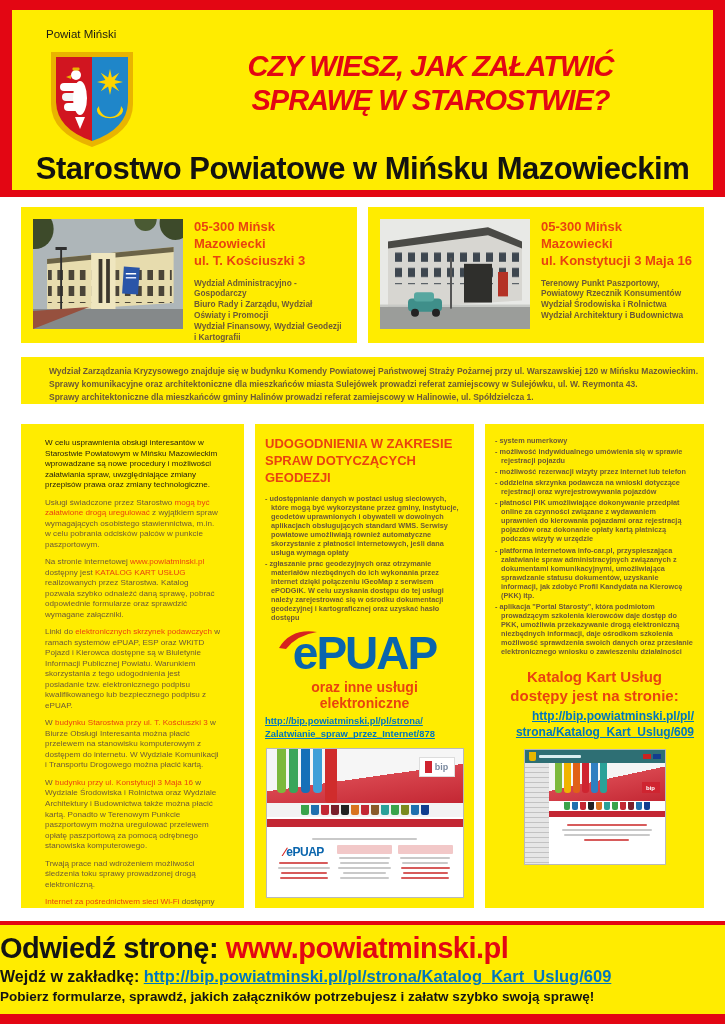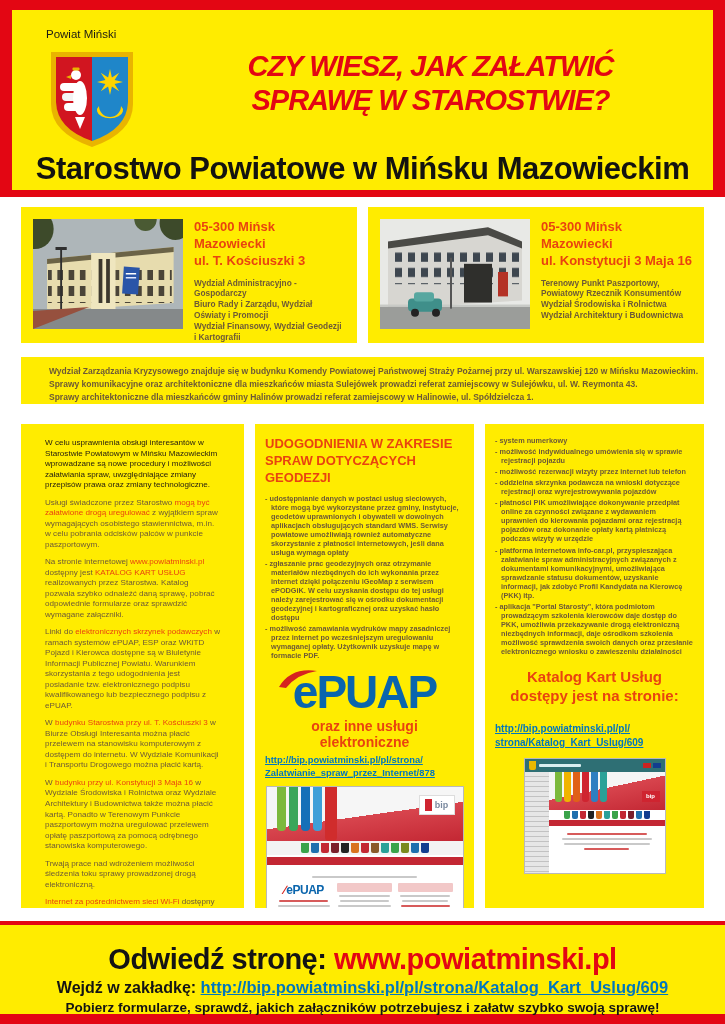--- a/index.html
+++ b/index.html
@@ -77,41 +77,41 @@
   .tline{height:2px;background:#c9c9c9;border-radius:1px;margin:3px auto;}
   .tline.red-l{background:#d75b5b;}
   .mini-panels{display:flex;gap:6px;margin-top:5px;}
   .panel{flex:1;}
   .panel-h{height:9px;background:#f2c8c8;border-radius:1px;margin-bottom:3px;}
   .mini-epuap{font-size:12px;font-weight:bold;color:#0a65ad;text-align:center;letter-spacing:-0.5px;}
   .mini-epuap::before{content:"∕";color:#d6231f;margin-right:1px;}
 
   
   .catalog-title{margin-top:10px;text-align:center;color:var(--accent);font-weight:bold;font-size:15px;line-height:1.25;white-space:pre-line;}
-  .catalog-url{text-align:left;font-size:10px;line-height:1.4;margin-top:16px;}
+  .catalog-url{text-align:right;font-size:12px;line-height:1.4;margin-top:2px;}
 
   
   .shot-right{margin:8px auto 0;width:142px;height:116px;border:1px solid #b9b9b9;position:relative;background:#fff;overflow:hidden;flex:none;}
   .sr-head{position:absolute;top:0;left:0;right:0;height:13px;background:#2e6f74;display:flex;align-items:center;padding:0 4px;gap:3px;}
   .sr-crest{width:7px;height:9px;background:#e8b800;border-radius:0 0 2px 2px;}
   .sr-title{width:42px;height:3px;background:#d9eef0;border-radius:1px;}
   .sr-flags{margin-left:auto;display:flex;gap:2px;}
   .sr-flags i{width:8px;height:5px;display:block;}
   .sr-side{position:absolute;top:13px;left:0;bottom:0;width:24px;background:repeating-linear-gradient(#e6e6e6 0 4px,#c2c2c2 4px 5px);}
   .sr-flag{position:absolute;top:13px;left:24px;right:0;height:38px;background:linear-gradient(168deg,#f5f5f5 0 45%,#d8454e 45%,#c32733 100%);}
   .sr-ribbons{position:absolute;top:13px;left:30px;display:flex;gap:2px;align-items:flex-start;}
   .sr-ribbons .swatch{width:7px;height:30px;border-radius:0 0 3px 3px;}
   .sr-bip{position:absolute;top:32px;right:5px;width:18px;height:11px;background:#cf2430;color:#fff;font-size:6px;font-weight:bold;display:flex;align-items:center;justify-content:center;}
   .sr-shields{position:absolute;top:51px;left:24px;right:0;height:10px;background:#fff;display:flex;gap:2px;align-items:center;justify-content:center;}
   .sr-shields .swatch{width:6px;height:8px;}
   .sr-redbar{position:absolute;top:61px;left:24px;right:0;height:6px;background:#c32733;}
   .sr-content{position:absolute;top:67px;left:24px;right:0;bottom:0;background:#fff;padding:4px 8px 0;}
 
   
-  .footer{position:absolute;top:921px;left:0;right:0;bottom:0;background:var(--yellow);border-top:4px solid var(--red);border-bottom:10px solid var(--red);text-align:center;padding-top:18px;}
+  .footer{position:absolute;top:921px;left:0;right:0;bottom:0;background:var(--yellow);border-top:4px solid var(--red);border-bottom:10px solid var(--red);text-align:left;padding-top:7px;}
   .f1{font-size:29px;font-weight:bold;color:#141414;letter-spacing:-0.5px;}
   .f1 .site{color:var(--red);cursor:pointer;}
   .f2{font-size:16px;font-weight:bold;color:#141414;margin-top:2px;}
   .f2 .url{font-size:16.5px;}
   .f3{font-size:13.5px;font-weight:bold;color:#141414;margin-top:3px;}
 </style>
 </head>
 <body>
 
 <div id="poster">
@@ -240,21 +240,20 @@
         <p class="para"><span>W </span><span class="red">budynku przy ul. Konstytucji 3 Maja 16</span><span> w Wydziale Środowiska i Rolnictwa oraz Wydziale Architektury i Budownictwa także można płacić kartą. Ponadto w Terenowym Punkcie paszportowym można uregulować przelewem opłatę paszportową za pomocą odrębnego stanowiska komputerowego.</span></p>
         <p class="para"><span>Trwają prace nad wdrożeniem możliwości śledzenia toku sprawy prowadzonej drogą elektroniczną.</span></p>
         <p class="para"><span class="red">Internet za pośrednictwem sieci Wi-Fi</span><span> dostępny jest w obu budynkach Starostwa w Mińsku Mazowieckim.</span></p>
       </div>
 
     <div class="col col-mid">
       <div class="col-head">UDOGODNIENIA W ZAKRESIE SPRAW DOTYCZĄCYCH GEODEZJI</div>
       <div>
           <div class="bullet">udostępnianie danych w postaci usług sieciowych, które mogą być wykorzystane przez gminy, instytucje, geodetów uprawnionych i obywateli w dowolnych aplikacjach obsługujących standard WMS. Serwisy powiatowe umożliwiają również automatyczne skorzystanie z płatności internetowych, jeśli dana usługa wymaga opłaty</div>
           <div class="bullet">zgłaszanie prac geodezyjnych oraz otrzymanie materiałów niezbędnych do ich wykonania przez internet dzięki połączeniu iGeoMap z serwisem ePODGiK. W celu uzyskania dostępu do tej usługi należy zarejestrować się w ośrodku dokumentacji geodezyjnej i kartograficznej oraz uzyskać hasło dostępu</div>
-          <div class="bullet">możliwość zamawiania wydruków mapy zasadniczej przez internet po wcześniejszym uregulowaniu wymaganej opłaty. Użytkownik uzyskuje mapę w formacie PDF.</div>
         </div>
 
       <div class="epuap-wrap">
         <div class="epuap-logo">
           <svg class="swoosh" width="42" height="24" viewBox="0 0 42 24">
             <path d="M2 22 Q14 2 40 6 Q20 9 9 23 Z" fill="#d6231f"></path>
           </svg>
           <span>ePUAP</span>
         </div>
         <div class="epuap-caption">oraz inne usługi elektroniczne</div>

